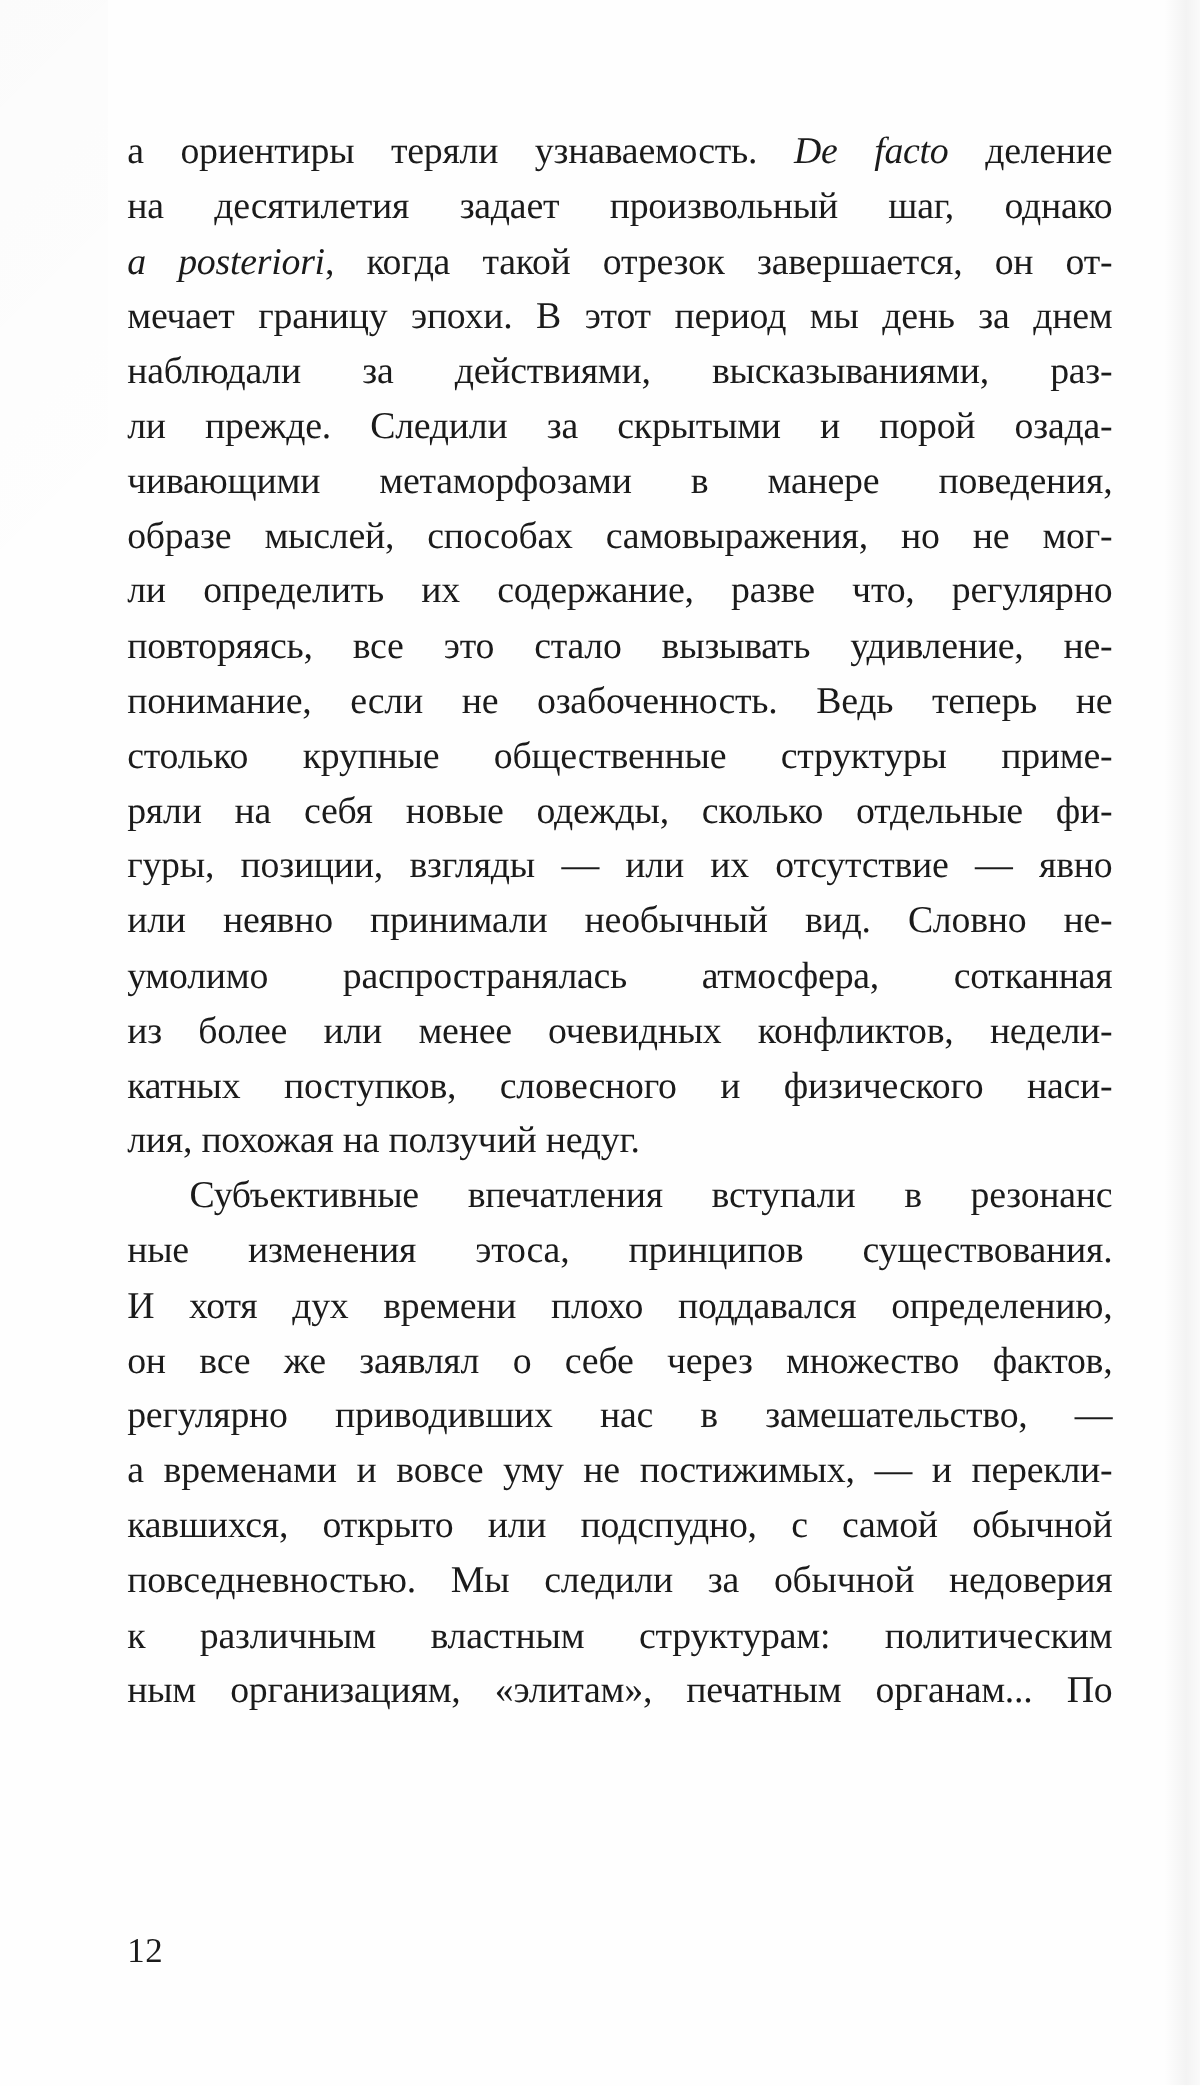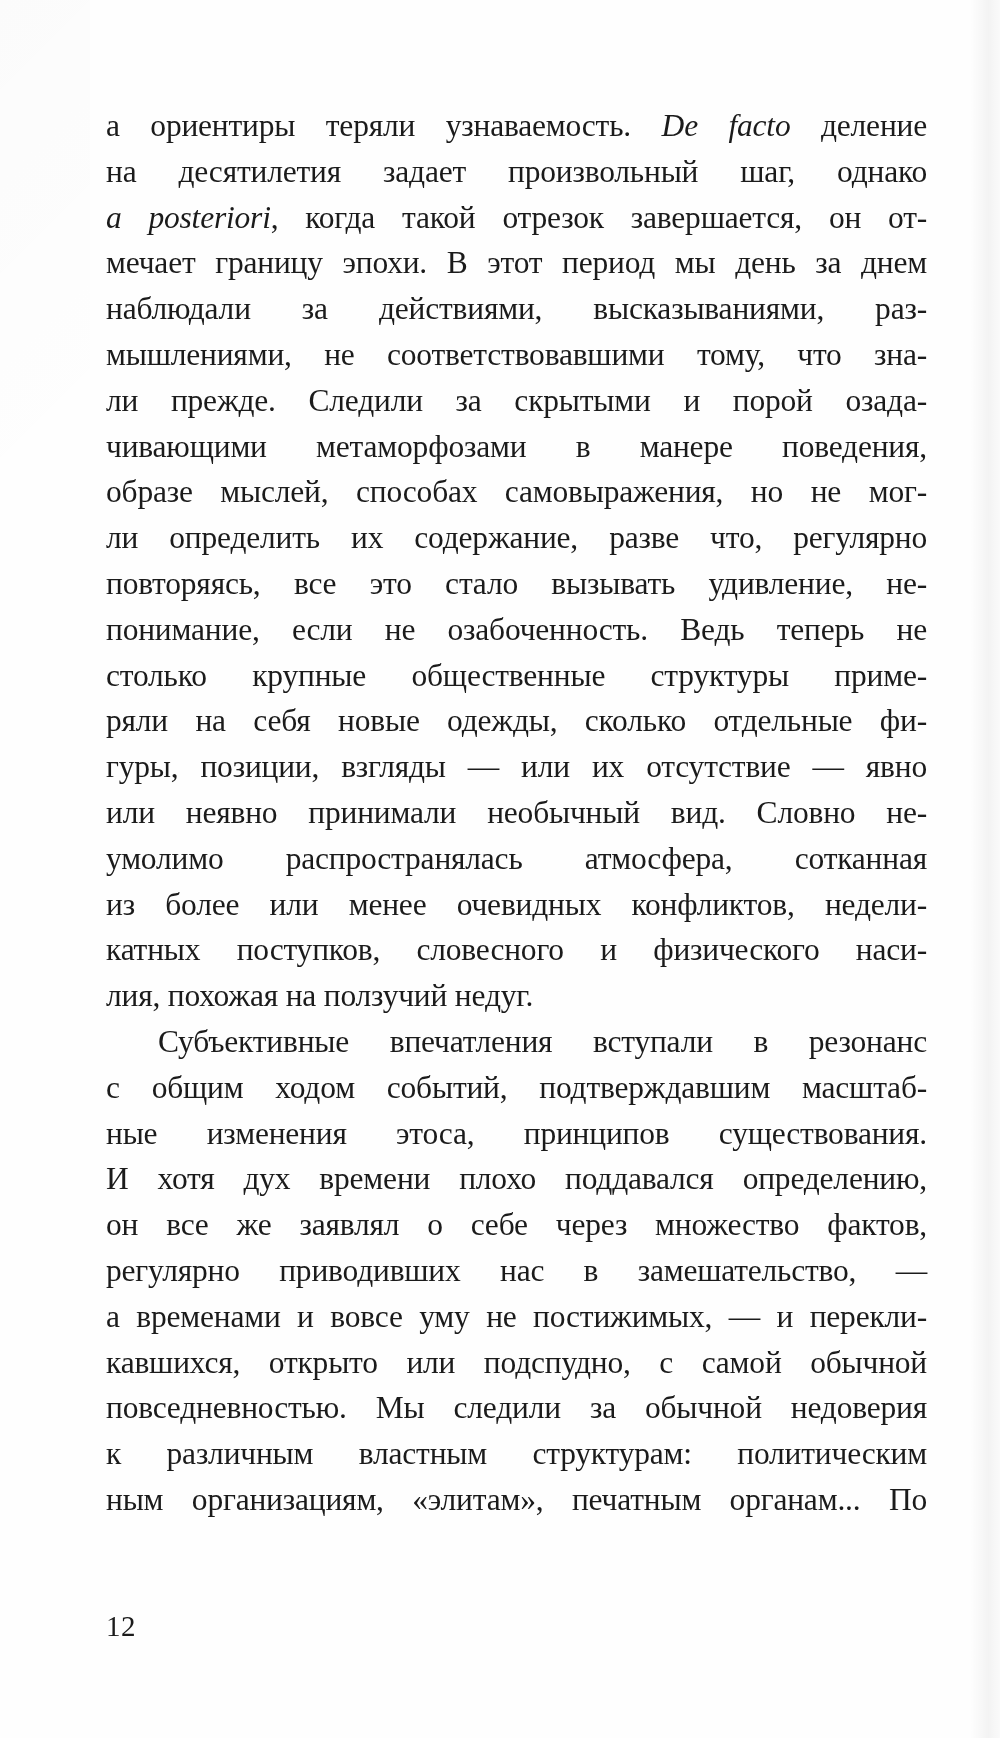--- a/index.html
+++ b/index.html
@@ -79,37 +79,35 @@
 <div class="page">
   <div class="edge-shadow-left"></div>
   <div class="edge-shadow-right"></div>
 
   <div class="text-block" id="text-block">
       <div class="line"><span>а ориентиры теряли узнаваемость. </span><span class="it">De facto</span><span> деление</span></div>
       <div class="line"><span>на десятилетия задает произвольный шаг, однако</span></div>
       <div class="line"><span class="it">a posteriori</span><span>, когда такой отрезок завершается, он от-</span></div>
       <div class="line"><span>мечает границу эпохи. В этот период мы день за днем</span></div>
       <div class="line"><span>наблюдали за действиями, высказываниями, раз-</span></div>
-      <div class="line"><span>мышлениями, не соответствовавшими тому, что зна-</span></div>
       <div class="line"><span>ли прежде. Следили за скрытыми и порой озада-</span></div>
       <div class="line"><span>чивающими метаморфозами в манере поведения,</span></div>
       <div class="line"><span>образе мыслей, способах самовыражения, но не мог-</span></div>
       <div class="line"><span>ли определить их содержание, разве что, регулярно</span></div>
       <div class="line"><span>повторяясь, все это стало вызывать удивление, не-</span></div>
       <div class="line"><span>понимание, если не озабоченность. Ведь теперь не</span></div>
       <div class="line"><span>столько крупные общественные структуры приме-</span></div>
       <div class="line"><span>ряли на себя новые одежды, сколько отдельные фи-</span></div>
       <div class="line"><span>гуры, позиции, взгляды — или их отсутствие — явно</span></div>
       <div class="line"><span>или неявно принимали необычный вид. Словно не-</span></div>
       <div class="line"><span>умолимо распространялась атмосфера, сотканная</span></div>
       <div class="line"><span>из более или менее очевидных конфликтов, недели-</span></div>
       <div class="line"><span>катных поступков, словесного и физического наси-</span></div>
       <div class="line para-end"><span>лия, похожая на ползучий недуг.</span></div>
       <div class="line indent"><span>Субъективные впечатления вступали в резонанс</span></div>
-      <div class="line"><span>с общим ходом событий, подтверждавшим масштаб-</span></div>
       <div class="line"><span>ные изменения этоса, принципов существования.</span></div>
       <div class="line"><span>И хотя дух времени плохо поддавался определению,</span></div>
       <div class="line"><span>он все же заявлял о себе через множество фактов,</span></div>
       <div class="line"><span>регулярно приводивших нас в замешательство, —</span></div>
       <div class="line"><span>а временами и вовсе уму не постижимых, — и перекли-</span></div>
       <div class="line"><span>кавшихся, открыто или подспудно, с самой обычной</span></div>
       <div class="line"><span>повседневностью. Мы следили за обычной недоверия</span></div>
       <div class="line"><span>к различным властным структурам: политическим</span></div>
       <div class="line"><span>ным организациям, «элитам», печатным органам... По</span></div>
     </div>

